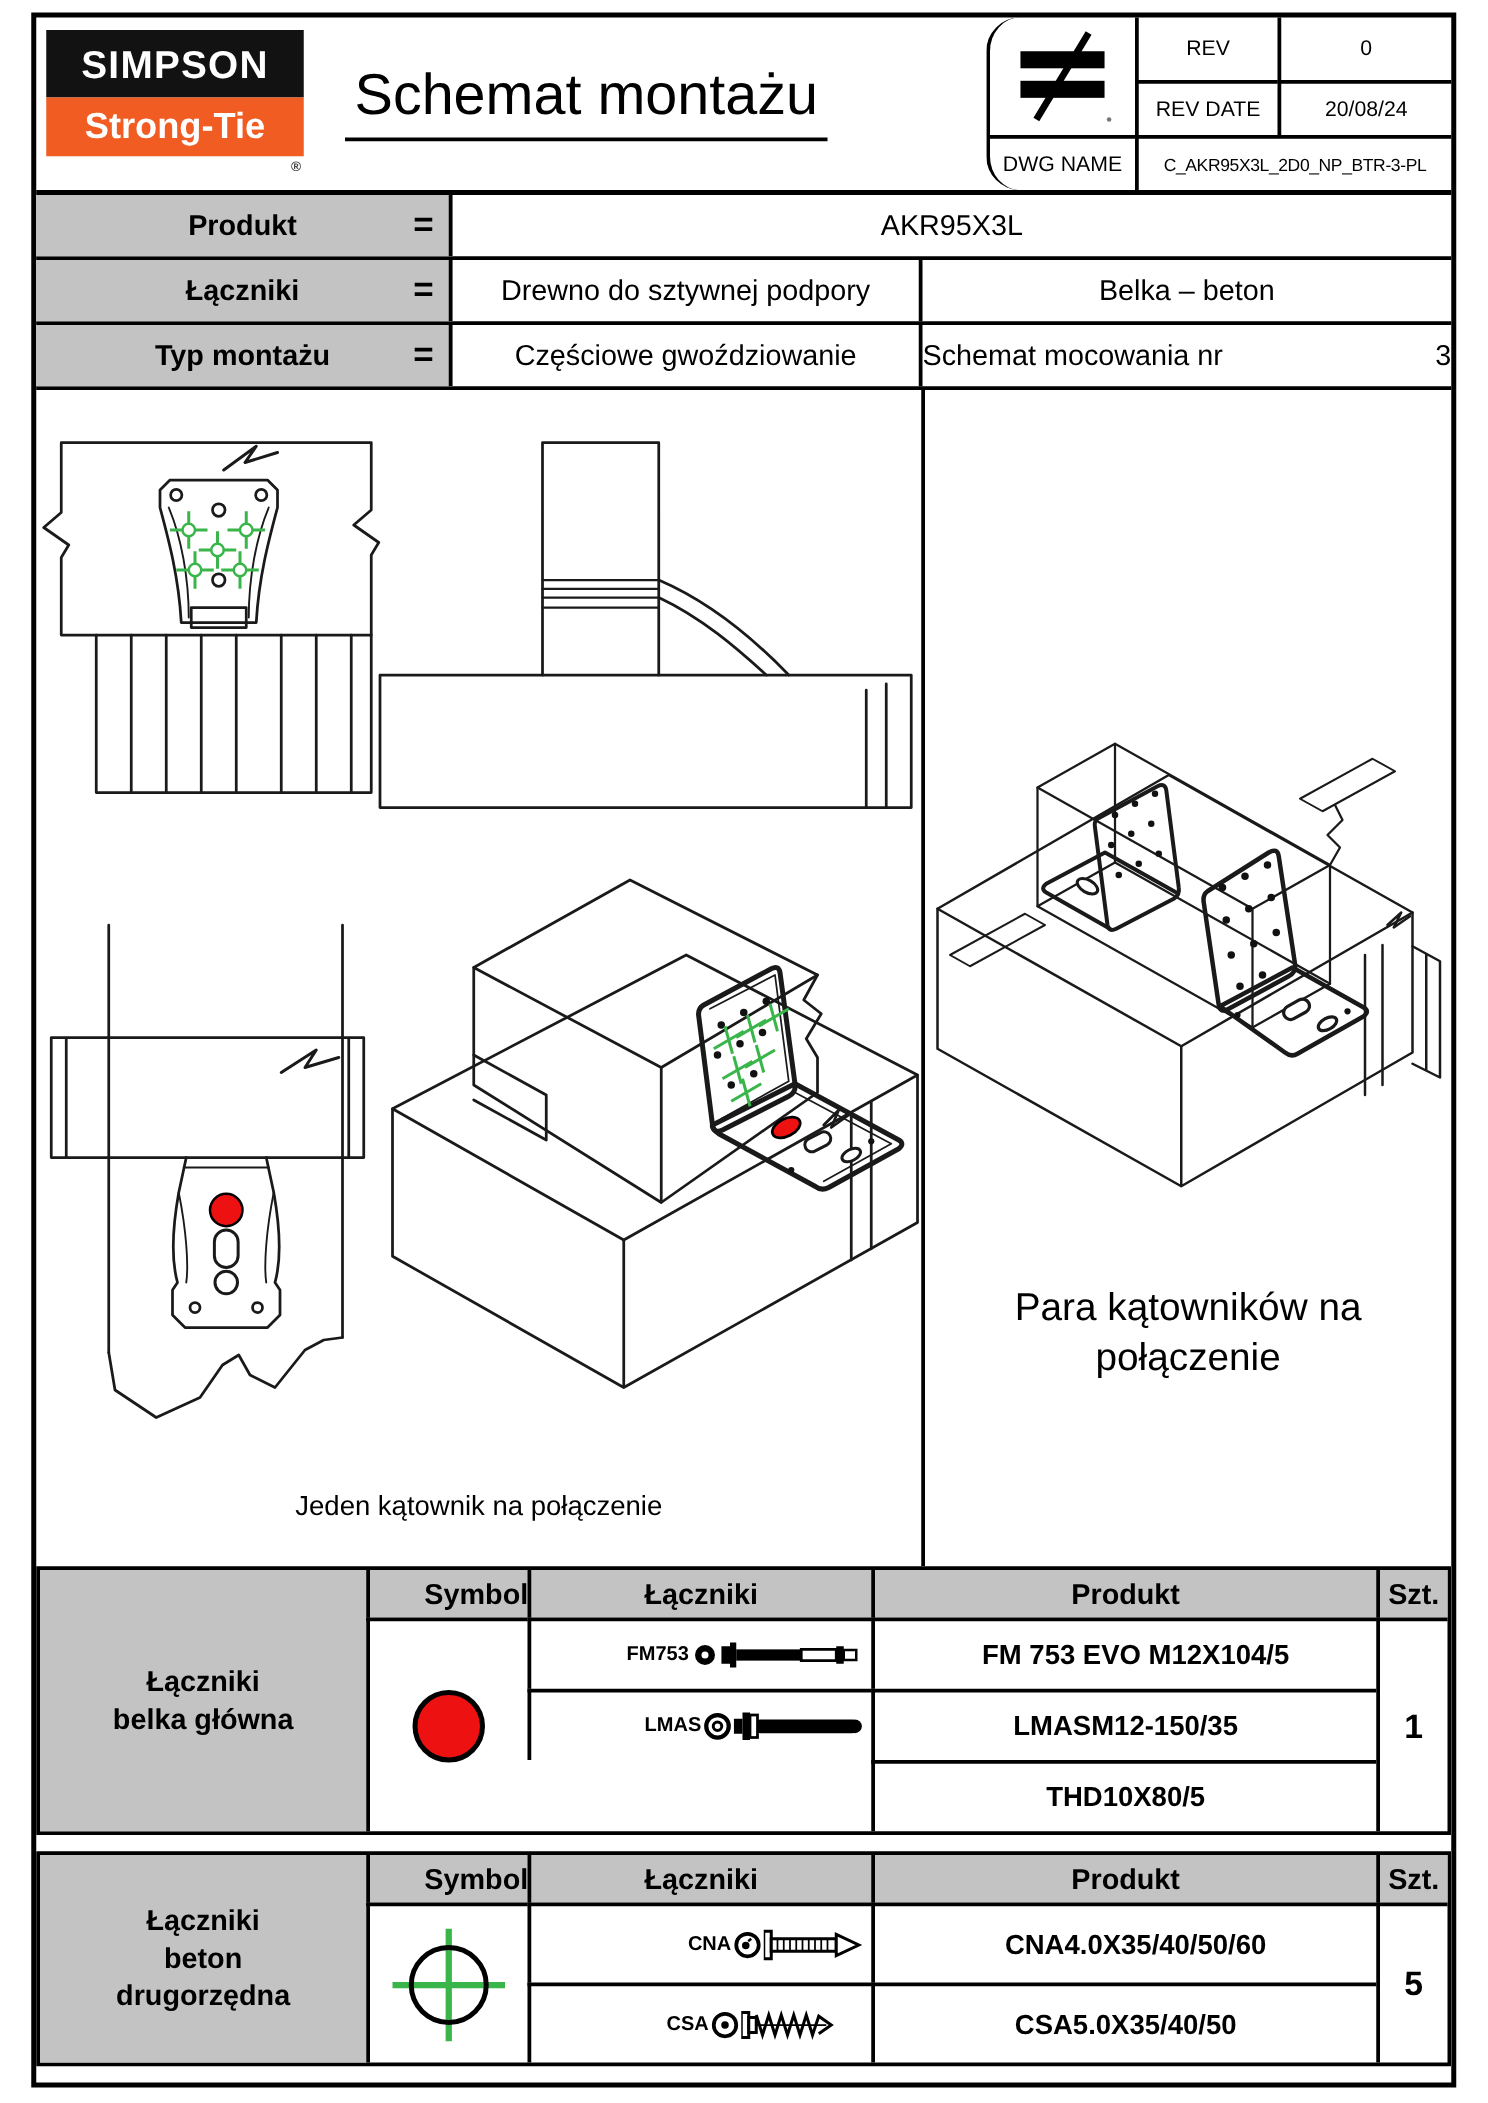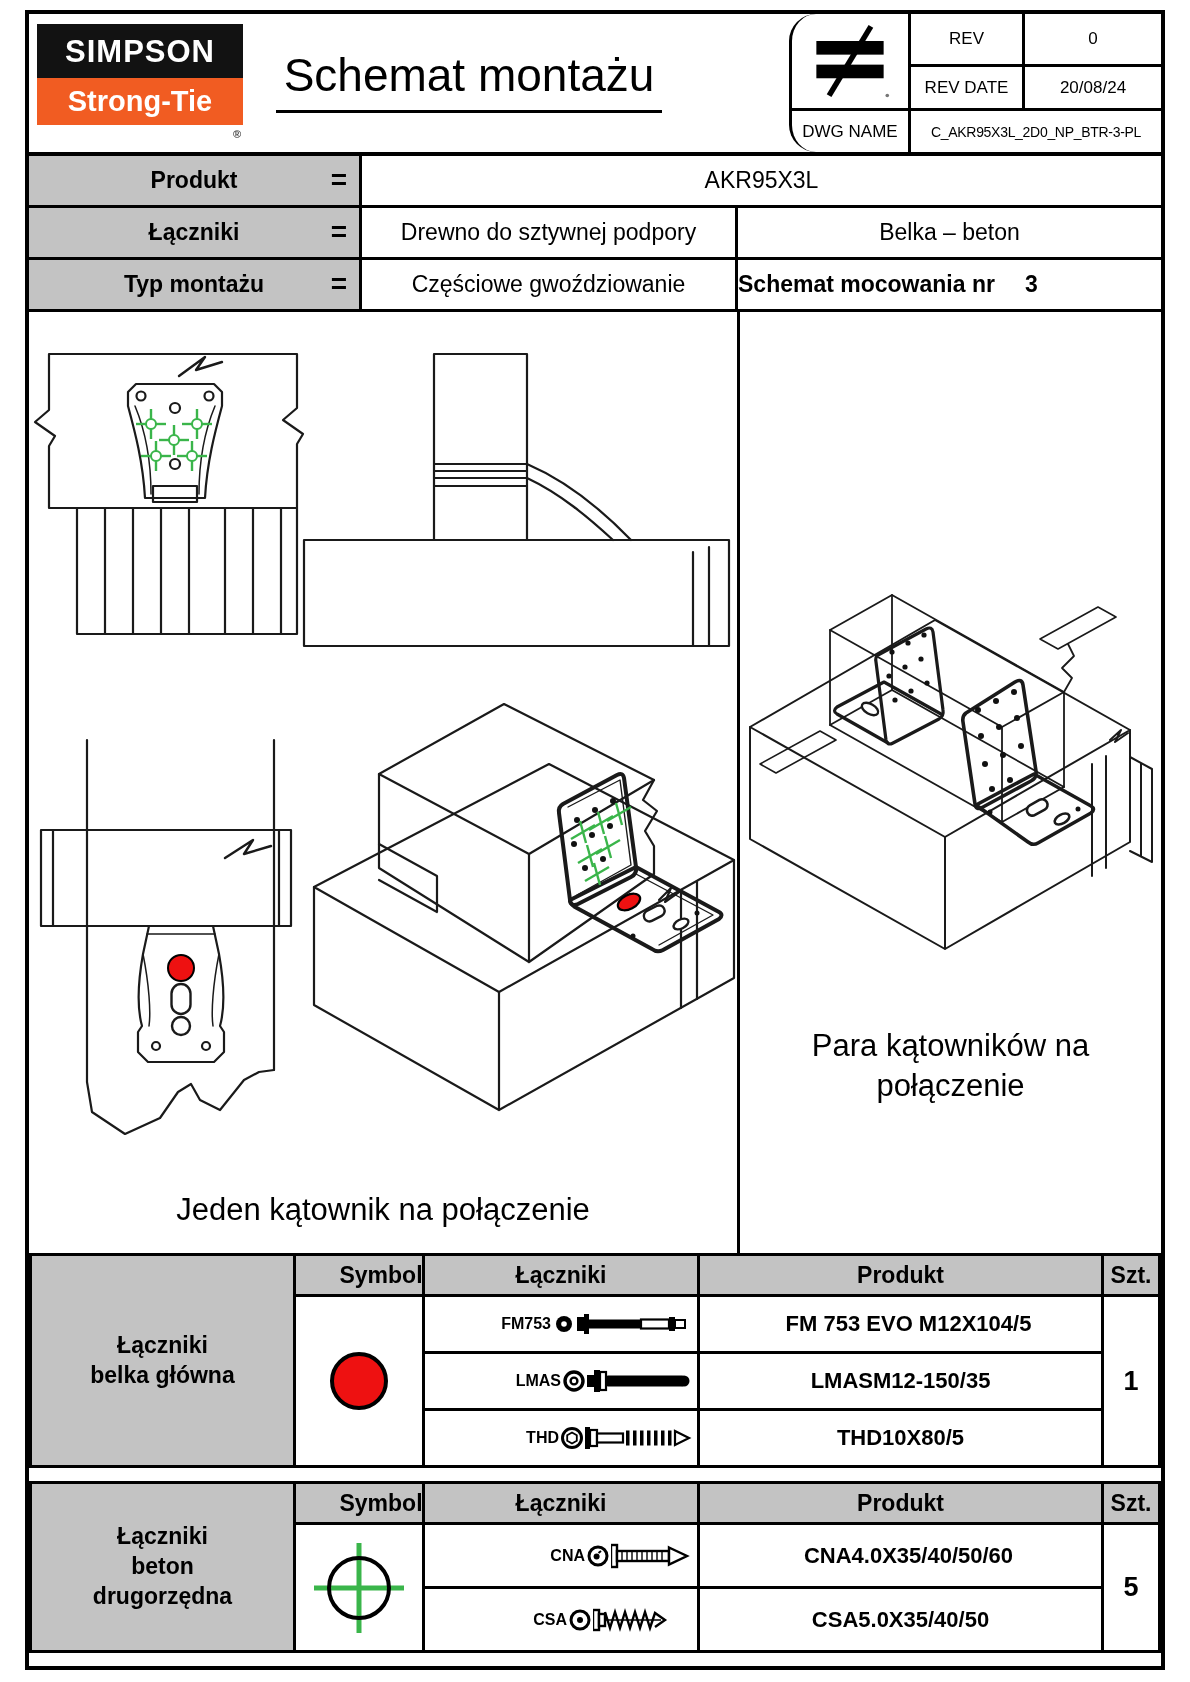--- a/index.html
+++ b/index.html
@@ -21,26 +21,26 @@
   .tb-bt{border-top:3px solid #000;}
   .dwgval{font-size:14px;letter-spacing:-0.3px;}
 
   
   .info{position:absolute;top:142px;left:0;width:1132px;}
   .irow{position:relative;height:49px;border-bottom:3px solid #000;display:flex;}
   .ilabel{width:330px;background:var(--header-gray,#c3c3c3);border-right:3px solid #000;display:flex;align-items:center;justify-content:center;font-weight:bold;font-size:23px;position:relative;flex:none;}
   .ieq{position:absolute;right:12px;font-size:28px;font-weight:bold;top:50%;transform:translateY(-54%);}
   .ival{flex:1;display:flex;align-items:center;justify-content:center;font-size:23px;}
   .ival.split{width:373px;flex:none;border-right:3px solid #000;}
-  .gap30{display:flex;gap:30px;align-items:center;justify-content:flex-start;font-weight:bold;}
+  .gap30{display:flex;gap:30px;align-items:center;justify-content:space-between;}
 
   
   .drawing{position:absolute;top:298px;left:0;width:1132px;height:941px;}
   .divider{position:absolute;left:708px;top:0;width:3px;height:941px;background:#000;}
-  .caption-single{position:absolute;left:0;top:880px;width:708px;text-align:center;font-size:31px;}
+  .caption-single{position:absolute;left:0;top:880px;width:708px;text-align:center;font-size:22px;}
   .caption-pair{position:absolute;left:711px;top:714px;width:421px;text-align:center;font-size:31px;line-height:1.3;}
   svg.art{position:absolute;top:0;}
   .gx line{stroke:var(--marker-green,#3AB54A);stroke-width:2.4;}
   .gx circle{fill:#fff;stroke:var(--marker-green,#3AB54A);stroke-width:2;}
   .gx2 path{stroke:var(--marker-green,#3AB54A);stroke-width:2.4;fill:none;}
   .fill-red{fill:var(--marker-red,#EE1111);}
 
   
   .ftable{position:absolute;left:0;width:1132px;border:3px solid #000;box-sizing:border-box;display:grid;grid-template-columns:261px 129px 275px 404px 1fr;background:#fff;}
   .t1{top:1239px;grid-template-rows:38px 57px 57px 57px;}
@@ -342,40 +342,20 @@
       <svg width="110" height="26" viewBox="0 0 110 26">
         <rect x="0" y="7" width="7" height="12" fill="#000"></rect>
           <rect x="7" y="2" width="6" height="22" fill="#000"></rect>
         <rect x="13" y="4" width="6" height="18" fill="#fff" stroke="#000" stroke-width="2.2"></rect>
         <rect x="19" y="7.5" width="78" height="11" rx="2" fill="#000"></rect>
           <circle cx="97" cy="13" r="5.5" fill="#000"></circle>
       </svg>
     </div>
     <div class="cell prodcell c4 r3 bl bt">LMASM12-150/35</div>
 
-    <div class="cell codecell c3 r4 bl bt">
-      <span>THD</span>
-      <svg width="26" height="26" viewBox="0 0 26 26">
-          <circle cx="13" cy="13" r="9.5" fill="none" stroke="#000" stroke-width="3"></circle>
-          <polygon points="13,7.5 17.8,10.2 17.8,15.8 13,18.5 8.2,15.8 8.2,10.2" fill="#fff" stroke="#000" stroke-width="1.8"></polygon>
-        </svg>
-      <svg width="112" height="26" viewBox="0 0 112 26">
-        <rect x="0" y="2" width="5" height="22" fill="#000"></rect>
-          <rect x="5" y="5" width="7" height="16" fill="#fff" stroke="#000" stroke-width="2.2"></rect>
-        <rect x="12" y="8.5" width="26" height="9" fill="#fff" stroke="#000" stroke-width="2.2"></rect>
-        <rect x="41" y="5.5" width="3.5" height="15" fill="#000"></rect>
-          <rect x="48" y="5.5" width="3.5" height="15" fill="#000"></rect>
-        <rect x="55" y="5.5" width="3.5" height="15" fill="#000"></rect>
-          <rect x="62" y="5.5" width="3.5" height="15" fill="#000"></rect>
-        <rect x="69" y="5.5" width="3.5" height="15" fill="#000"></rect>
-          <rect x="76" y="5.5" width="3.5" height="15" fill="#000"></rect>
-        <rect x="83" y="5.5" width="3.5" height="15" fill="#000"></rect>
-        <polygon points="90,6 104,13 90,20" fill="#fff" stroke="#000" stroke-width="2.2"></polygon>
-      </svg>
-    </div>
     <div class="cell prodcell c4 r4 bl bt">THD10X80/5</div>
 
     <div class="cell qtycell bl bt">1</div>
   </div>
 
   <div class="ftable t2">
     <div class="cell glabel">
       <span>Łączniki</span>
       <span>beton</span>
       <span>drugorzędna</span>

